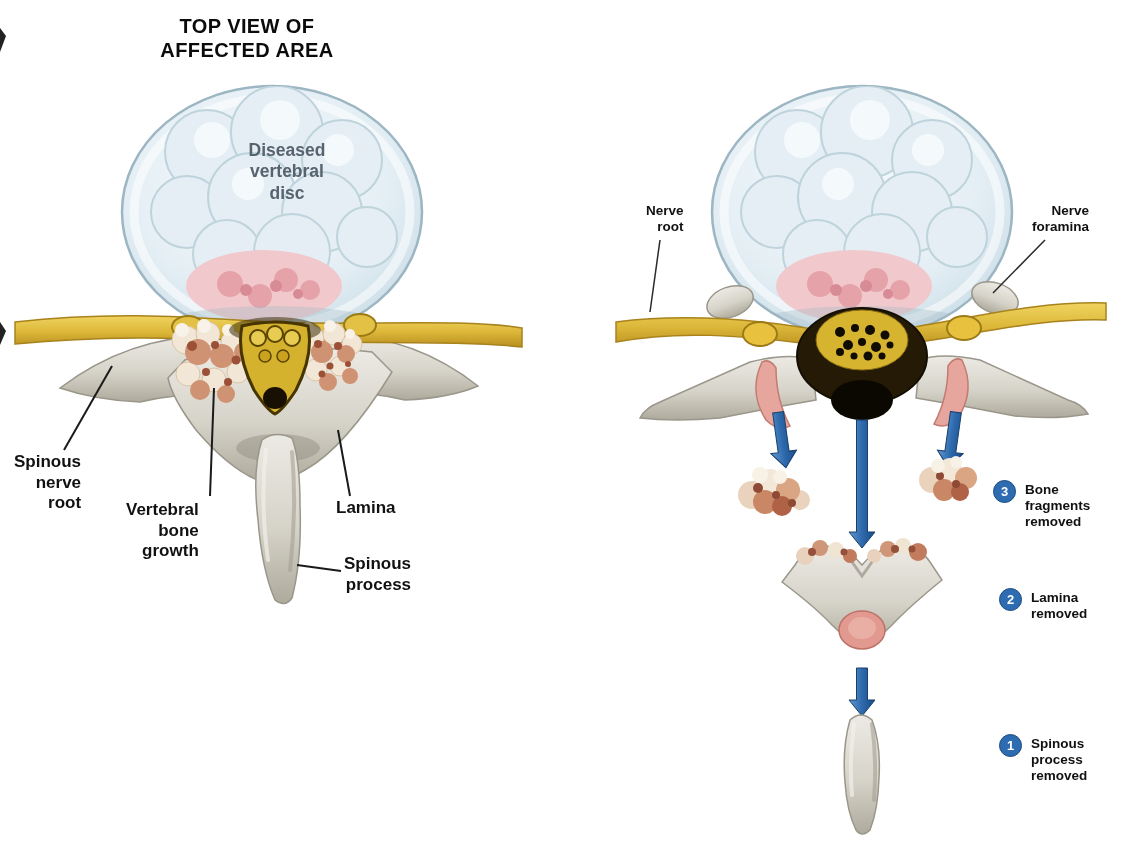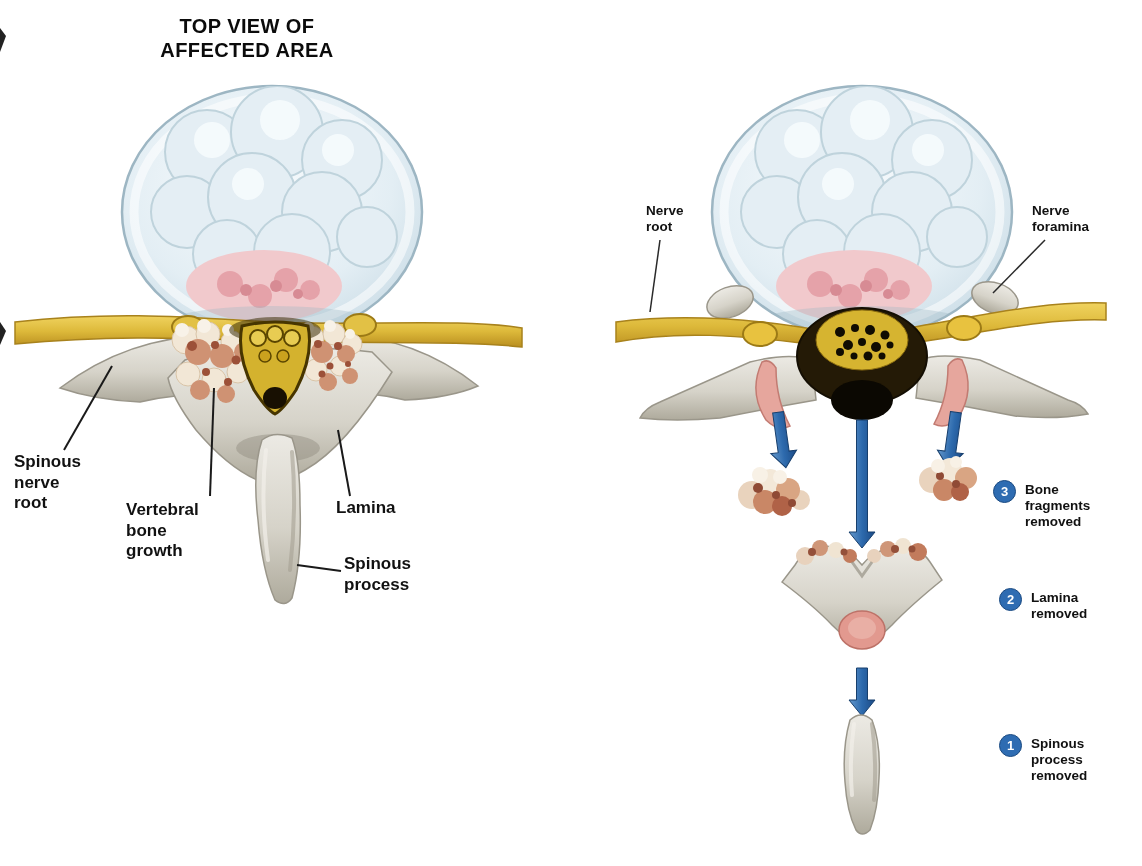--- a/index.html
+++ b/index.html
@@ -2,21 +2,21 @@
 <html><head>
 <meta charset="utf-8">
 <style>
   html,body{margin:0;padding:0;background:#fff;}
   .canvas{position:relative;width:1142px;height:866px;background:#ffffff;overflow:hidden;
           font-family:"Liberation Sans",sans-serif;}
   .art{position:absolute;top:0;}
   .title{position:absolute;left:122px;top:14px;width:250px;text-align:center;
          font-size:20px;font-weight:bold;line-height:1.2;letter-spacing:.4px;color:#0b0b0b;
          white-space:pre-line;}
-  .lbl{position:absolute;font-weight:bold;color:#111;white-space:pre-line;}
+  .lbl{position:absolute;font-weight:bold;color:#111;white-space:pre-line;text-align:right;}
   .lbl.big{font-size:17px;line-height:1.22;}
   .lbl.small{font-size:13.5px;line-height:1.2;}
   .disc-lbl{color:#57636e;text-align:center;font-size:17.5px;line-height:1.22;}
   .step{position:absolute;display:flex;gap:9px;align-items:flex-start;}
   .badge{width:23px;height:23px;border-radius:50%;background:#2e6cb2;border:1.5px solid #1c4b82;
          color:#fff;font-size:13px;font-weight:bold;display:flex;align-items:center;
          justify-content:center;box-sizing:border-box;flex:0 0 auto;}
   .step-text{font-size:13.5px;font-weight:bold;line-height:1.18;white-space:pre-line;color:#111;padding-top:2px;}
 </style>
 </head>
@@ -313,20 +313,23 @@
 
     <g stroke="#2a2a2a" stroke-width="1.5">
       <line x1="60" y1="240" x2="50" y2="312"></line>
       <line x1="445" y1="240" x2="393" y2="293"></line>
     </g>
   </svg>
 
   <div class="title">TOP VIEW OF
 AFFECTED AREA</div>
 
+  <div class="lbl disc-lbl" style="left:202px;top:140px;width:170px;">Diseased
+vertebral
+disc</div>
 
   <div class="lbl big" style="left:14px;top:452px;">Spinous
 nerve
 root</div>
 
   <div class="lbl big" style="left:126px;top:500px;">Vertebral
 bone
 growth</div>
 
   <div class="lbl big" style="left:336px;top:498px;">Lamina</div>

